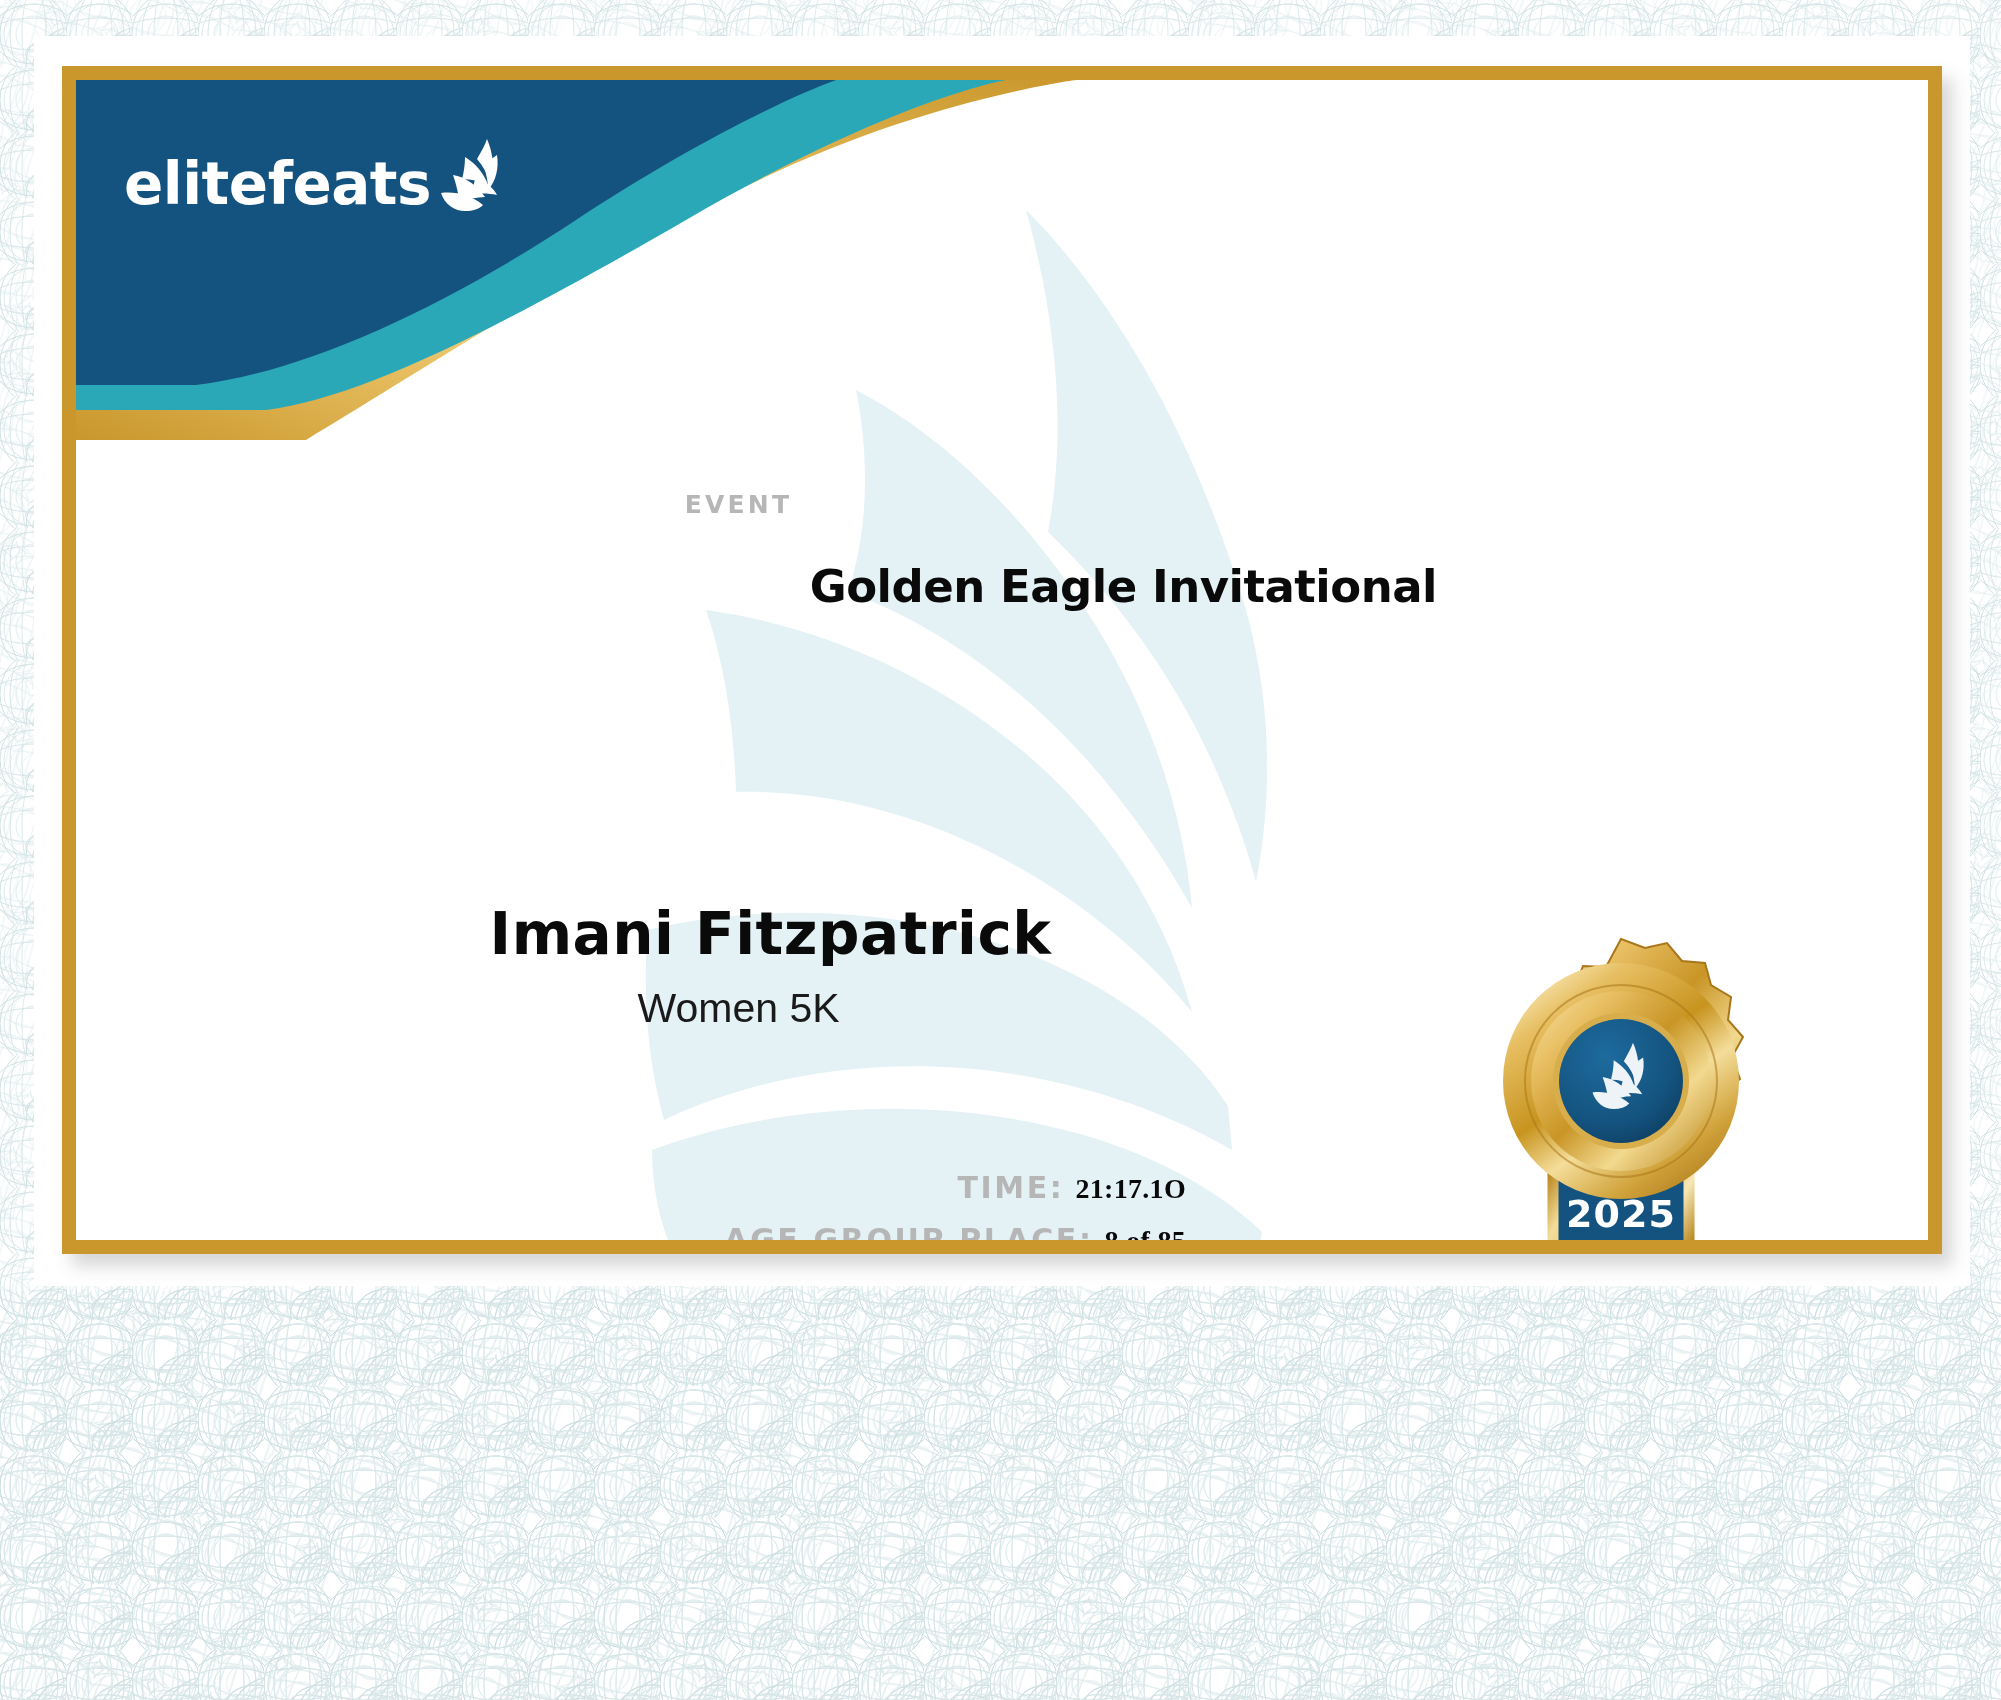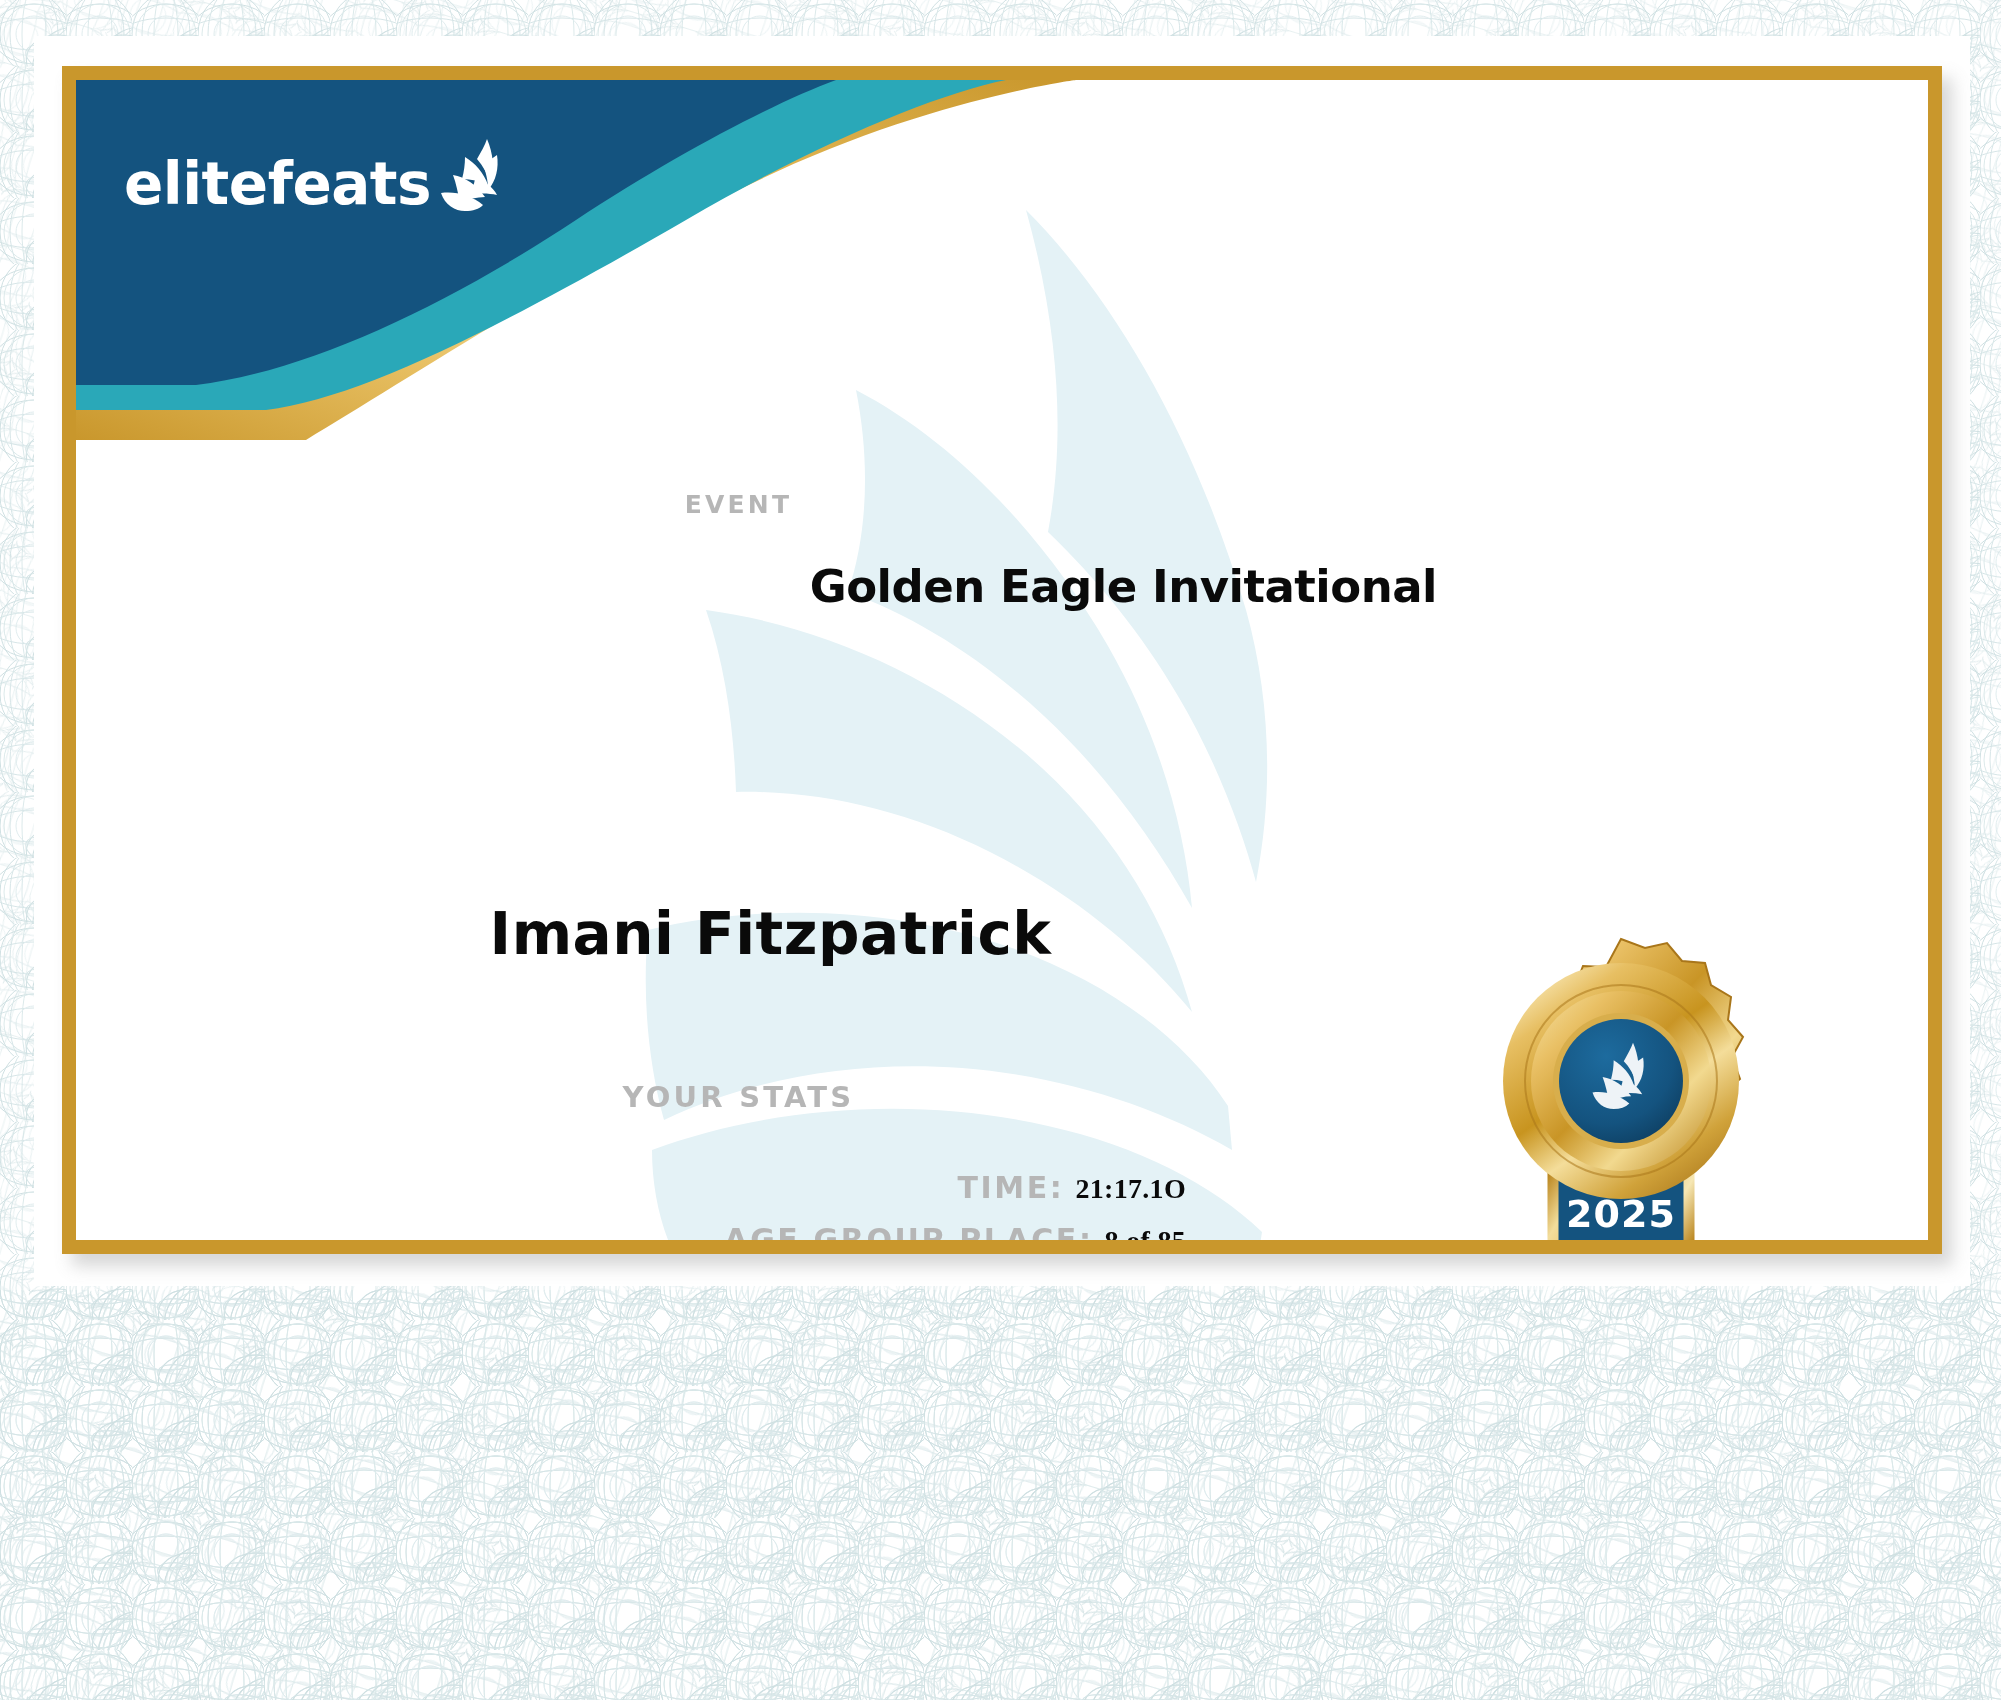--- a/index.html
+++ b/index.html
@@ -307,22 +307,22 @@
 
       <div id="content">
 
         <div id="event-label" class="label-gray">EVENT</div>
 
         <div id="event-name">Golden Eagle Invitational</div>
 
 
         <div id="recipient-name">Imani Fitzpatrick</div>
 
-
-        <div id="stats-label" class="label-gray">YOUR STATS</div>
+        <div id="division">Women 5K</div>
+
 
         <div id="stats-list">
           <div class="stat-row">
             <span class="stat-key">TIME:</span>
             <span class="stat-val">21:17.1O</span>
           </div>
           <div class="stat-row">
             <span class="stat-key">AGE GROUP PLACE:</span>
             <span class="stat-val">8 of 85</span>
           </div>

